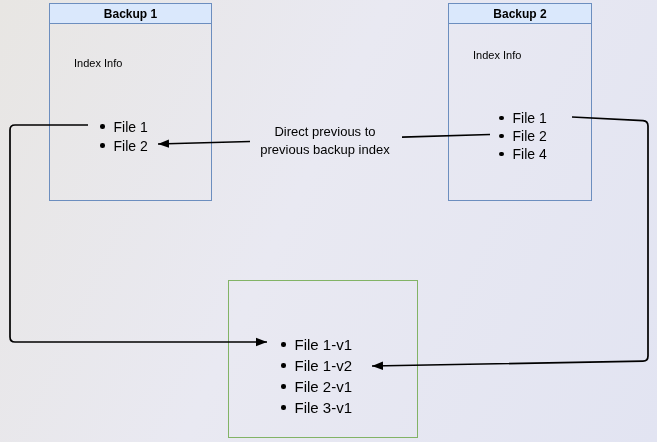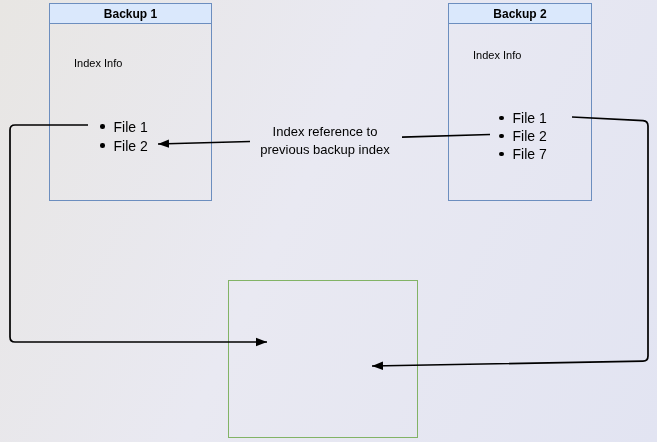--- a/index.html
+++ b/index.html
@@ -70,30 +70,48 @@
     <div class="li">
       <span class="bullet"></span>
       <span>File 1</span>
     </div>
     <div class="li">
       <span class="bullet"></span>
       <span>File 2</span>
     </div>
     <div class="li">
       <span class="bullet"></span>
-      <span>File 7</span>
+      <span>File 4</span>
     </div>
   </div>
 </div>
 
 <div class="box green" id="dedup-box">
+  <div class="file-list">
+    <div class="li">
+      <span class="bullet"></span>
+      <span>File 1-v1</span>
+    </div>
+    <div class="li">
+      <span class="bullet"></span>
+      <span>File 1-v2</span>
+    </div>
+    <div class="li">
+      <span class="bullet"></span>
+      <span>File 2-v1</span>
+    </div>
+    <div class="li">
+      <span class="bullet"></span>
+      <span>File 3-v1</span>
+    </div>
+  </div>
 </div>
 
 <div id="edge-label">
-  <div>Index reference to</div>
+  <div>Direct previous to</div>
   <div>previous backup index</div>
 </div>
 
 <svg id="arrow-layer" viewBox="0 0 657 442" xmlns="http://www.w3.org/2000/svg">
   <defs>
     <marker id="arrowhead" markerWidth="12" markerHeight="10" refX="11" refY="5" orient="auto" markerUnits="userSpaceOnUse">
       <path d="M0,0.8 L11,5 L0,9.2 Z"></path>
     </marker>
   </defs>
 

